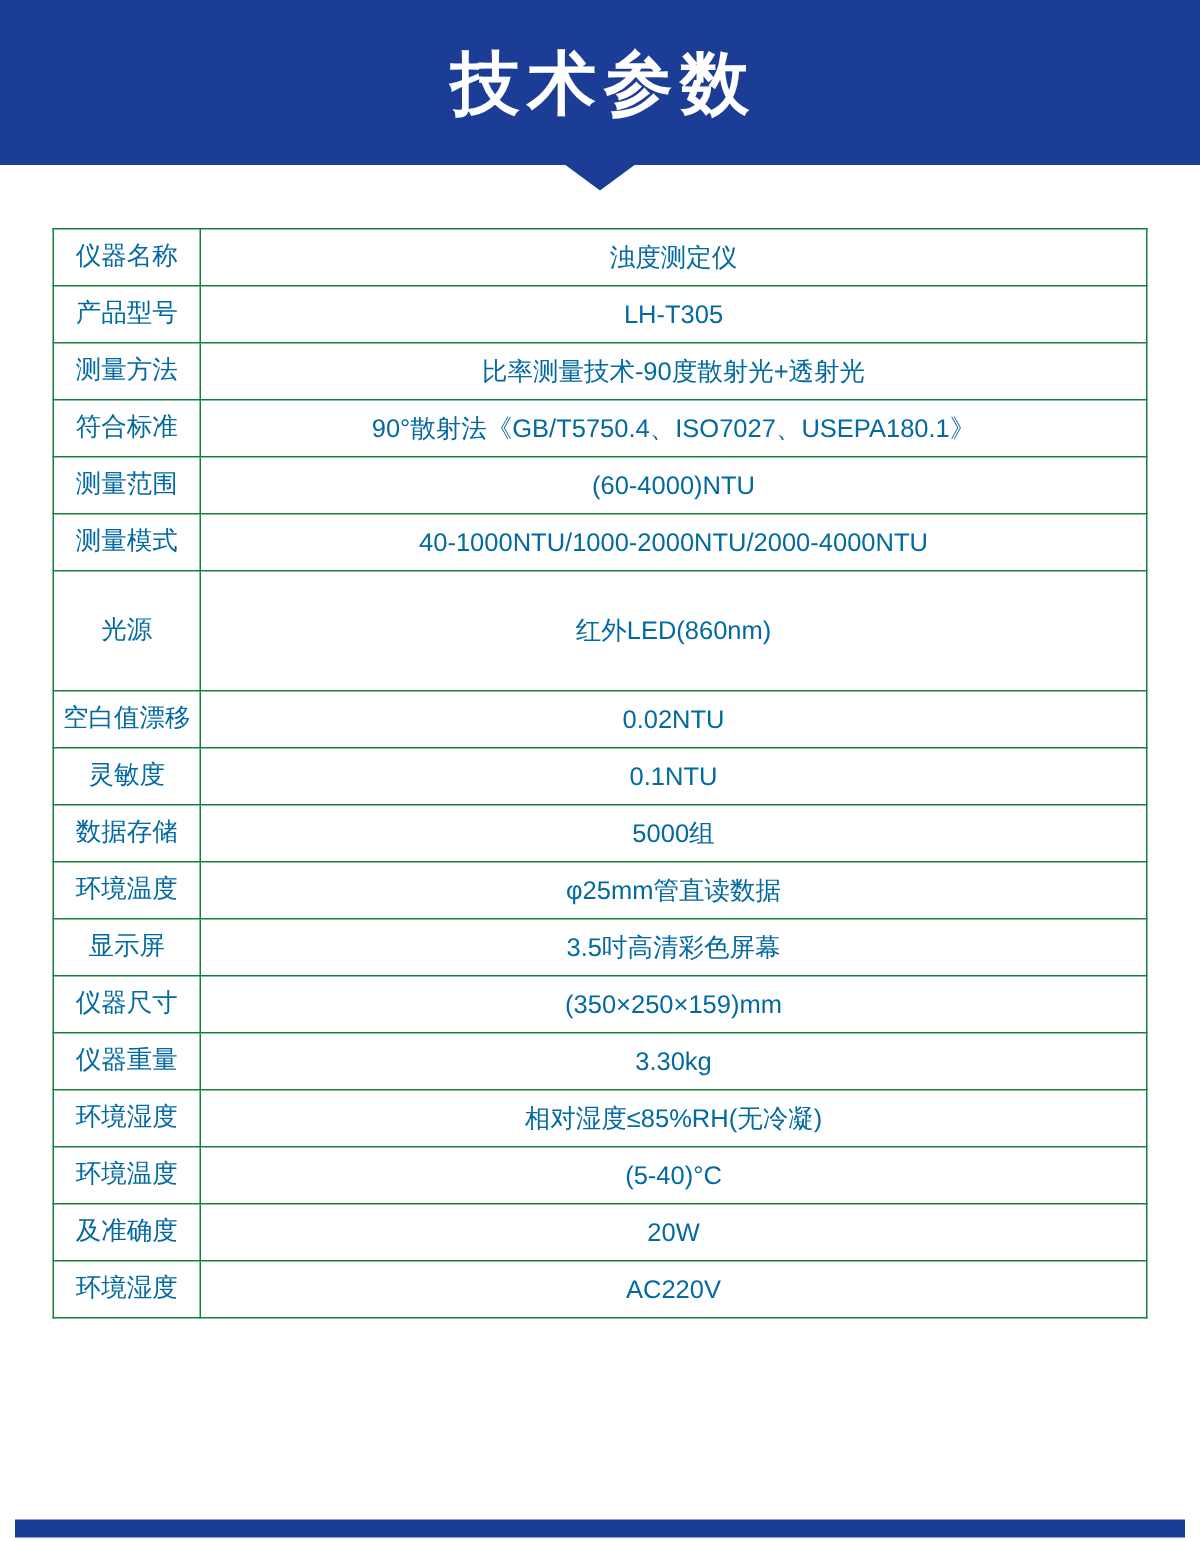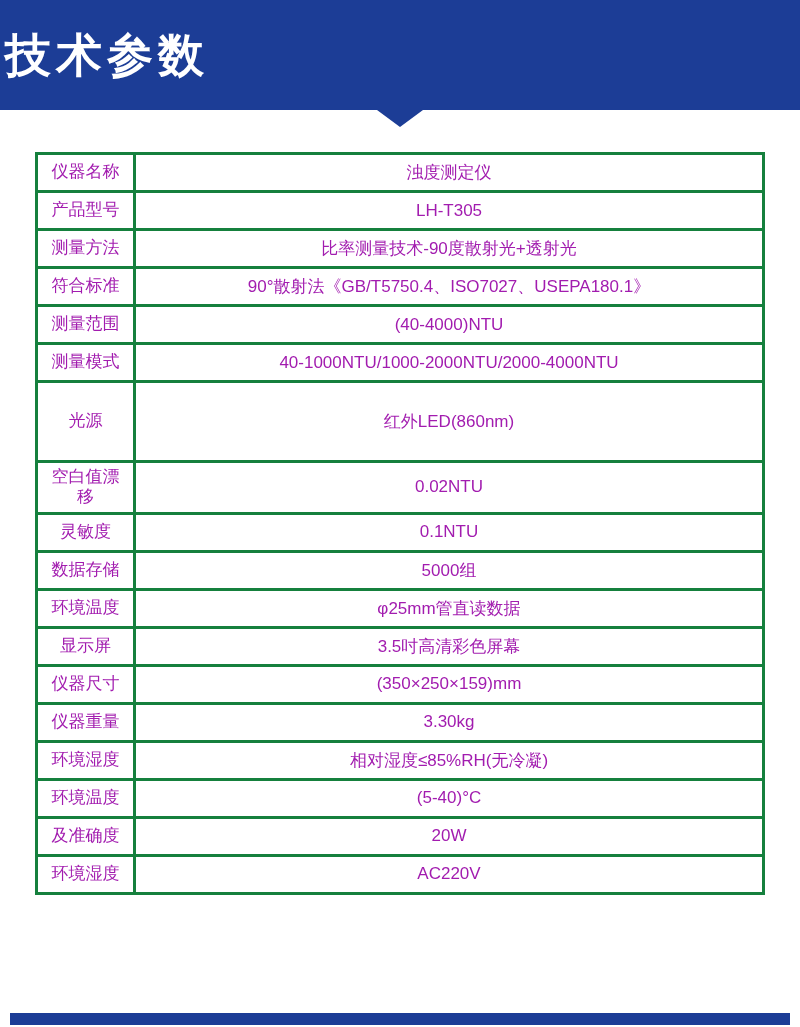--- a/index.html
+++ b/index.html
@@ -6,21 +6,21 @@
   html, body {
     width: 800px; height: 1027px;
     background: #ffffff;
     font-family: "Liberation Sans", "DejaVu Sans", sans-serif;
     position: relative;
     overflow: hidden;
   }
   .header-band {
     width: 800px; height: 110px;
     background: #1c3d96;
-    display: flex; align-items: center; 
+    display: flex; align-items: center; justify-content: center;
   }
   .page-title {
     color: #ffffff;
     font-size: 46px;
     font-weight: 800;
     letter-spacing: 5px;
     padding-left: 5px; 
     line-height: 1;
   }
   .header-pointer {
@@ -30,24 +30,24 @@
     border-right: 23px solid transparent;
     border-top: 17px solid #1c3d96;
   }
   table.spec-table {
     width: 730px;
     margin: 25px auto 0 auto;
     border-collapse: collapse;
     table-layout: fixed;
   }
   .spec-table th, .spec-table td {
-    border: 3px solid #15803d;
+    border: 1px solid #15803d;
     text-align: center;
     vertical-align: middle;
-    color: #a21caf;
+    color: #0369a1;
     font-size: 17px;
     font-weight: 400;
     padding: 4px 6px;
     background: #ffffff;
   }
   .spec-table th {
     width: 98px;
     white-space: pre-line;
     line-height: 1.2;
   }
@@ -82,21 +82,21 @@
       <tr>
         <th>测量方法</th>
         <td>比率测量技术-90度散射光+透射光</td>
       </tr>
       <tr>
         <th>符合标准</th>
         <td>90°散射法《GB/T5750.4、ISO7027、USEPA180.1》</td>
       </tr>
       <tr>
         <th>测量范围</th>
-        <td>(40-4000)NTU</td>
+        <td>(60-4000)NTU</td>
       </tr>
       <tr>
         <th>测量模式</th>
         <td>40-1000NTU/1000-2000NTU/2000-4000NTU</td>
       </tr>
       <tr>
         <th>光源</th>
         <td>红外LED(860nm)</td>
       </tr>
       <tr>

